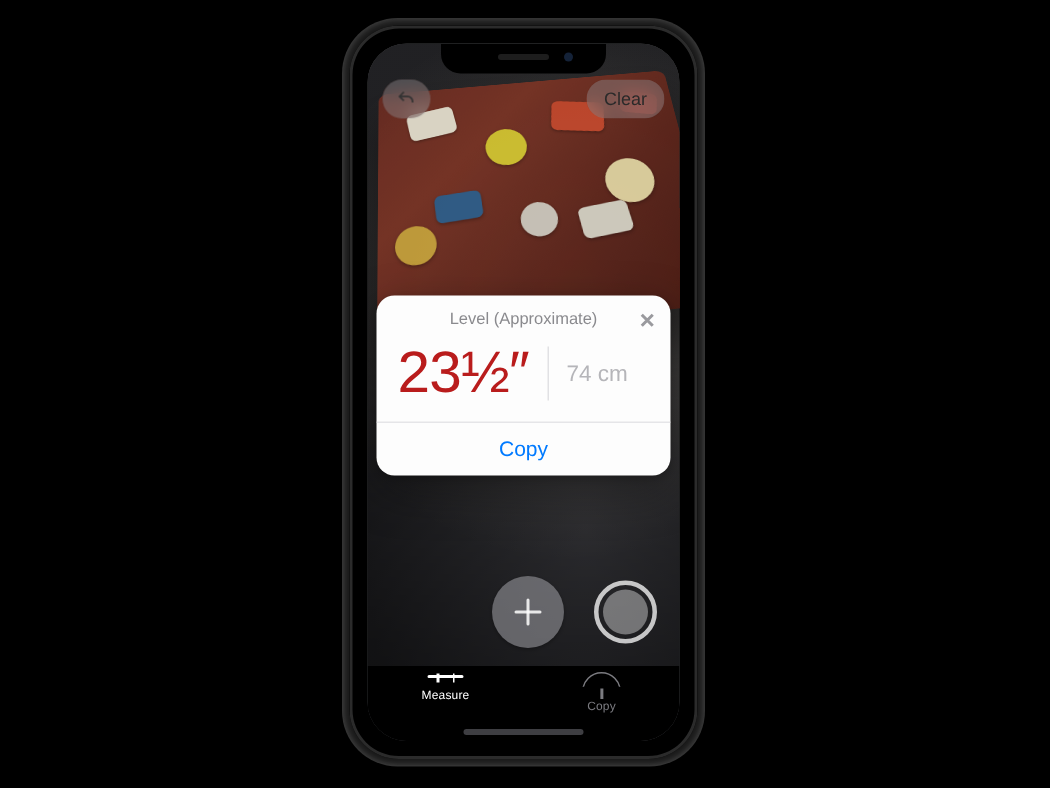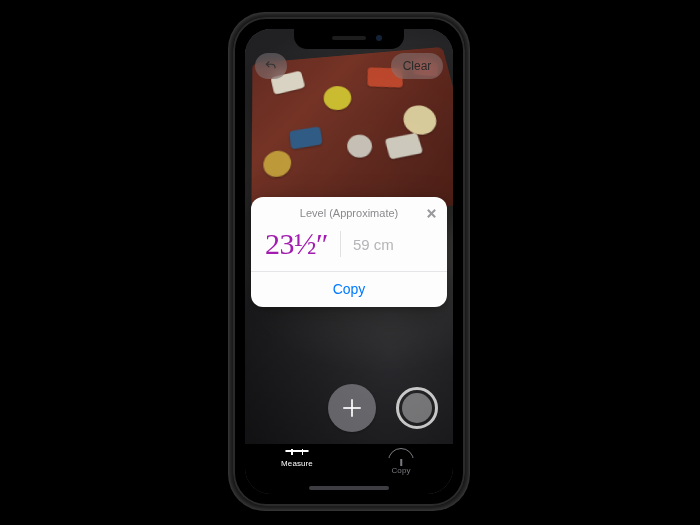--- a/index.html
+++ b/index.html
@@ -305,26 +305,25 @@
     justify-content: center;
     cursor: pointer;
   }
   .popup-close svg { width: 11px; height: 11px; stroke: currentColor; stroke-width: 2.2; fill: none; }
   .popup-body {
     display: flex;
     align-items: center;
     padding: 4px 14px 10px 14px;
   }
   .primary-measure {
-    font-size: 30px;
+    font-size: 39px;
     font-weight: 400;
-    color: #a21caf;
+    color: #b91c1c;
     letter-spacing: -0.5px;
     white-space: nowrap;
-    font-family: Liberation Serif, serif;
   }
   .divider {
     width: 1px;
     align-self: stretch;
     margin: 4px 12px;
     background: #e1e1e4;
   }
   .secondary-measure {
     font-size: 15px;
     color: #b5b5b9;
@@ -384,21 +383,21 @@
             <span>Level (Approximate)</span>
             <div class="popup-close">
               <svg viewBox="0 0 12 12">
                 <path d="M2 2 L10 10 M10 2 L2 10"></path>
               </svg>
             </div>
           </div>
           <div class="popup-body">
             <span class="primary-measure">23½″</span>
             <div class="divider"></div>
-            <span class="secondary-measure">59 cm</span>
+            <span class="secondary-measure">74 cm</span>
           </div>
           <div class="popup-sep"></div>
           <div class="popup-action">
             <span>Copy</span>
           </div>
         </div>
 
         <div class="controls">
           <div class="spacer"></div>
           <div class="add-btn">

